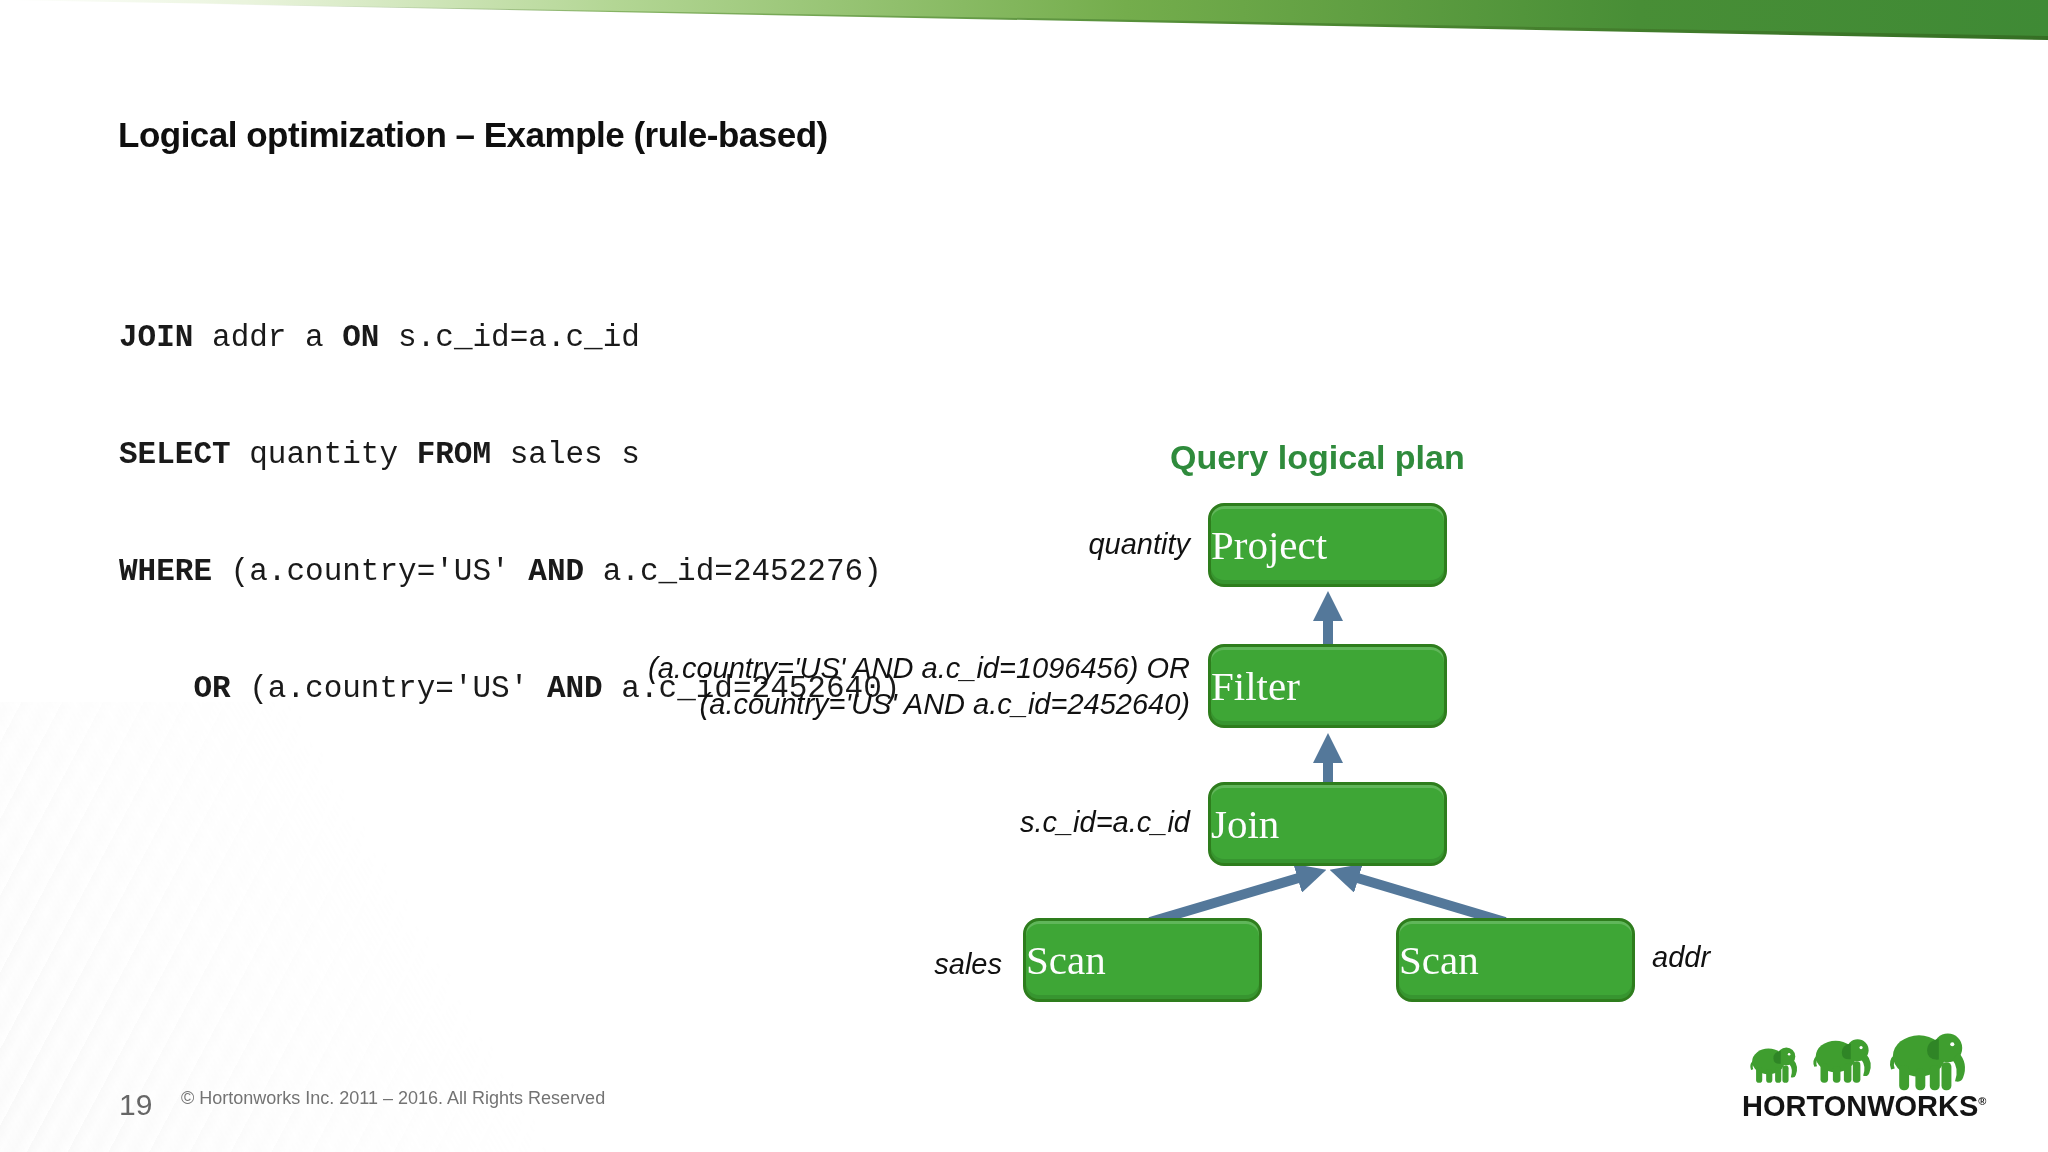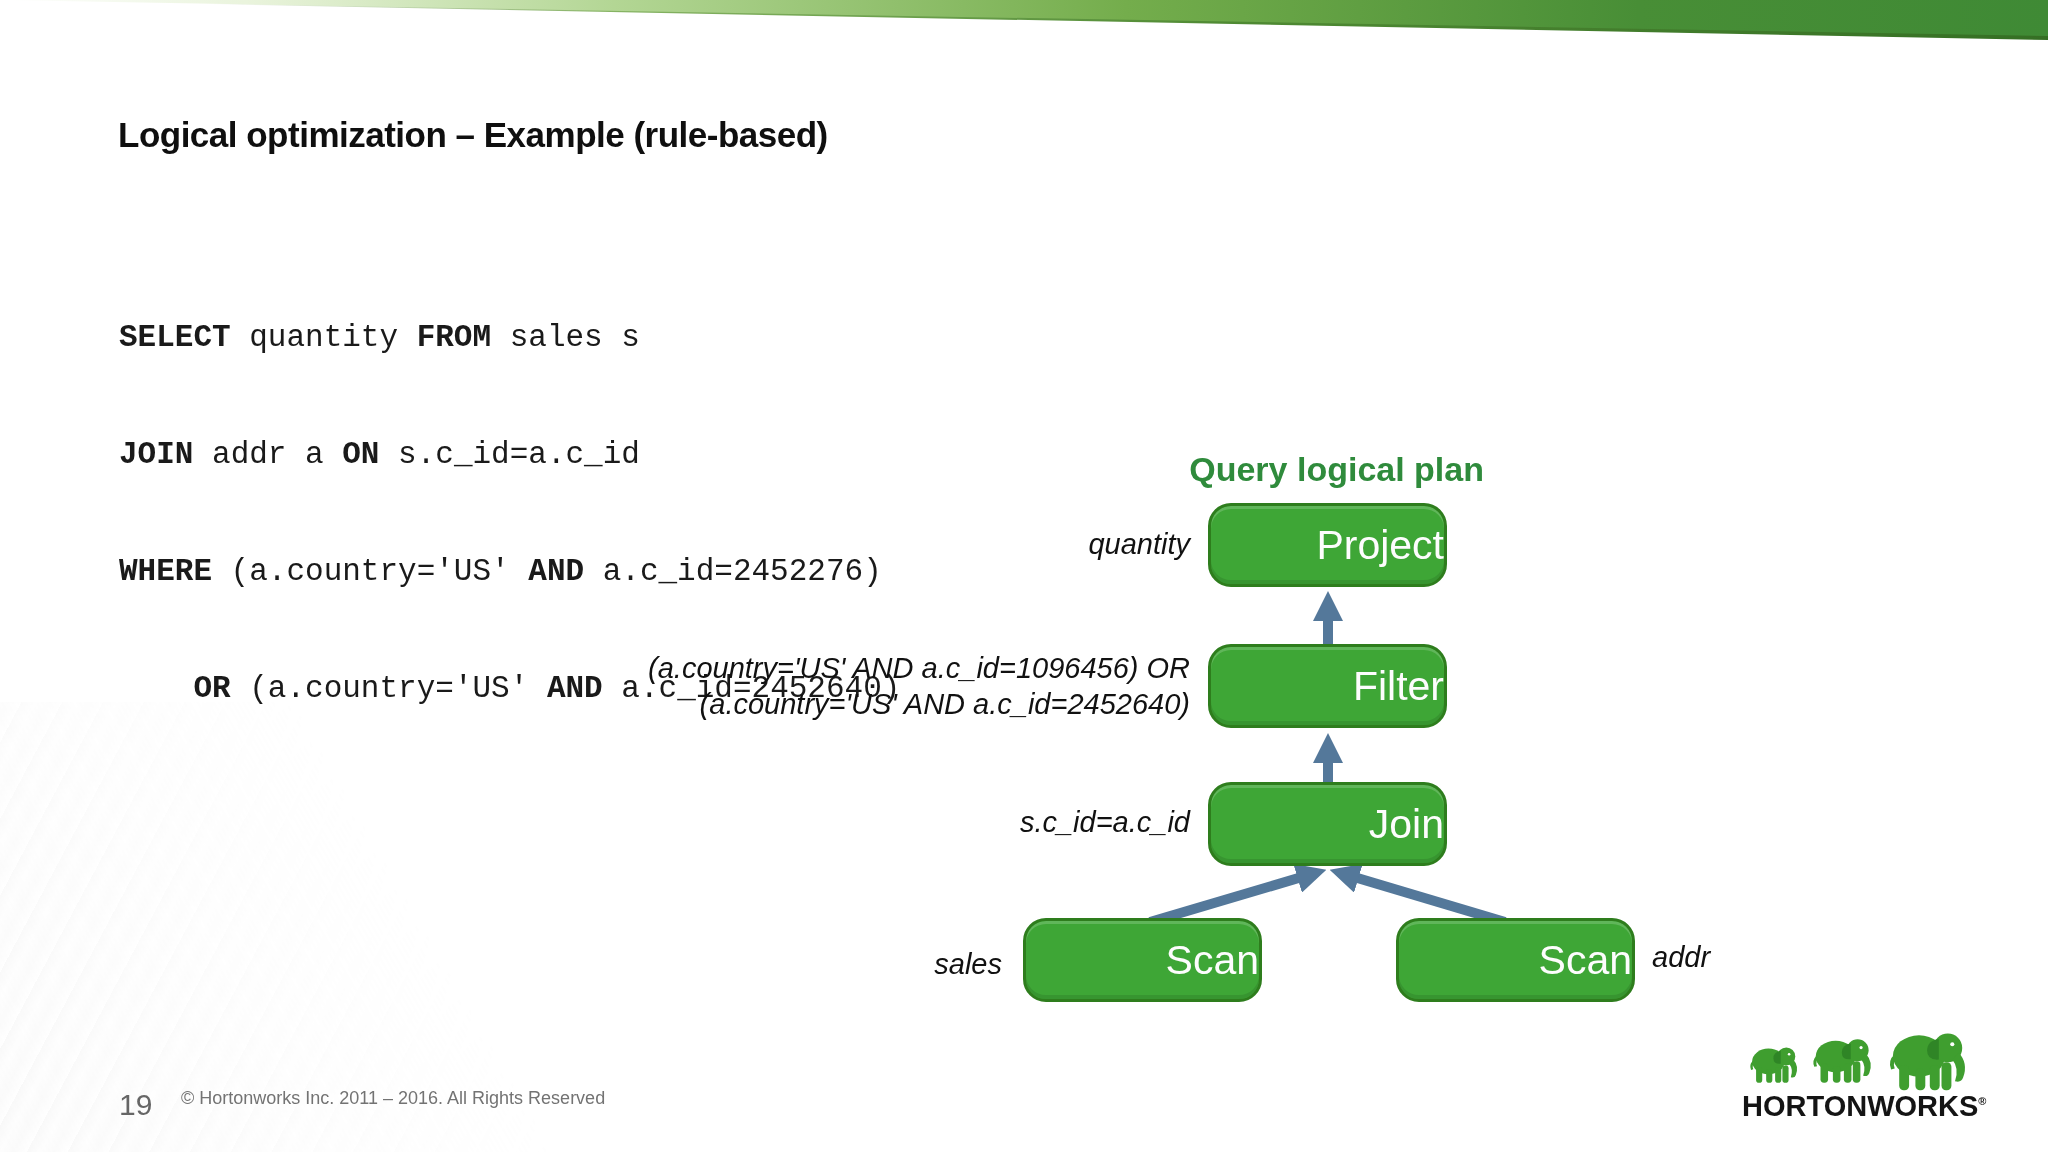--- a/index.html
+++ b/index.html
@@ -49,35 +49,35 @@
     position:absolute; left:119px; top:240px;
     font-family:"Liberation Mono","DejaVu Sans Mono",monospace;
     font-size:31px; line-height:39px;
     color:#1a1a1a;
     white-space:pre;
   }
   .sql .kw { font-weight:bold; }
 
   
   .plan-heading {
-    position:absolute; left:1170px; top:450px; width:314px;
-    text-align:right;
+    position:absolute; left:1170px; top:438px; width:314px;
+    text-align:left;
     font-size:34px; font-weight:bold;
     color:var(--heading-green,#2f8b3c);
   }
 
   .node {
     position:absolute;
     width:233px; height:78px;
     border:3px solid var(--node-border,#2e7d1d);
-    border-radius:23px;
+    border-radius:16px;
     background:var(--node-fill,#3ea636);
     box-shadow:inset 0 3px 0 rgba(255,255,255,0.18), inset 0 -4px 0 rgba(0,0,0,0.10);
-    display:flex; align-items:center; justify-content:flex-end;
-    color:#fdfdfd; font-size:41px;
+    display:flex; align-items:center; justify-content:flex-start;
+    color:#fdfdfd; font-size:41px;font-family:Liberation Serif, serif;
   }
   #node-project    { left:1208px; top:503px; }
   #node-filter     { left:1208px; top:644px; }
   #node-join       { left:1208px; top:782px; }
   #node-scan-left  { left:1023px; top:918px; }
   #node-scan-right { left:1396px; top:918px; }
 
   .annot {
     position:absolute;
     font-style:italic; font-size:29px; color:#111;
@@ -119,22 +119,22 @@
 </head>
 <body>
 
 <div class="banner-back"></div>
 <div class="banner-front"></div>
 <div class="texture"></div>
 
 <h1 class="title">Logical optimization – Example (rule-based)</h1>
 
 <div class="sql">
+  <div><span class="kw">JOIN</span><span> addr a </span><span class="kw">ON</span><span> s.c_id=a.c_id</span></div>
   <div><span class="kw">SELECT</span><span> quantity </span><span class="kw">FROM</span><span> sales s</span></div>
-  <div><span class="kw">JOIN</span><span> addr a </span><span class="kw">ON</span><span> s.c_id=a.c_id</span></div>
   <div><span class="kw">WHERE</span><span> (a.country='US' </span><span class="kw">AND</span><span> a.c_id=2452276)</span></div>
   <div><span>    </span><span class="kw">OR</span><span> (a.country='US' </span><span class="kw">AND</span><span> a.c_id=2452640)</span></div>
 </div>
 
 <div class="plan-heading">Query logical plan</div>
 
 <svg class="arrows" width="2048" height="1152">
   <defs>
     <marker id="ah" viewBox="0 0 3 3" markerWidth="3" markerHeight="3" refX="1.5" refY="1.5" orient="auto">
       <path class="arrowhead" d="M0,0 L3,1.5 L0,3 z"></path>

